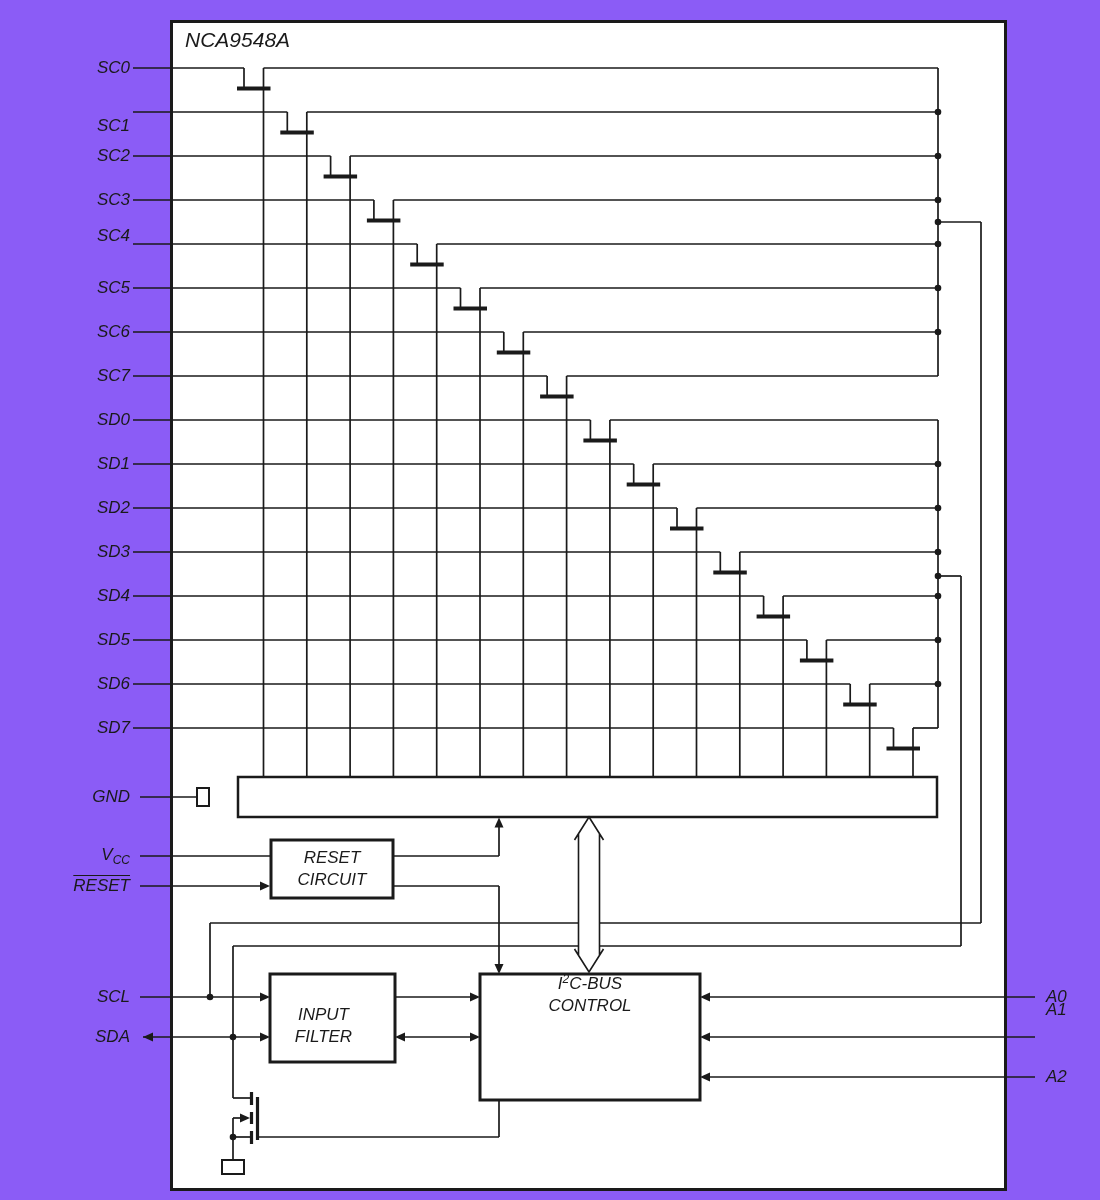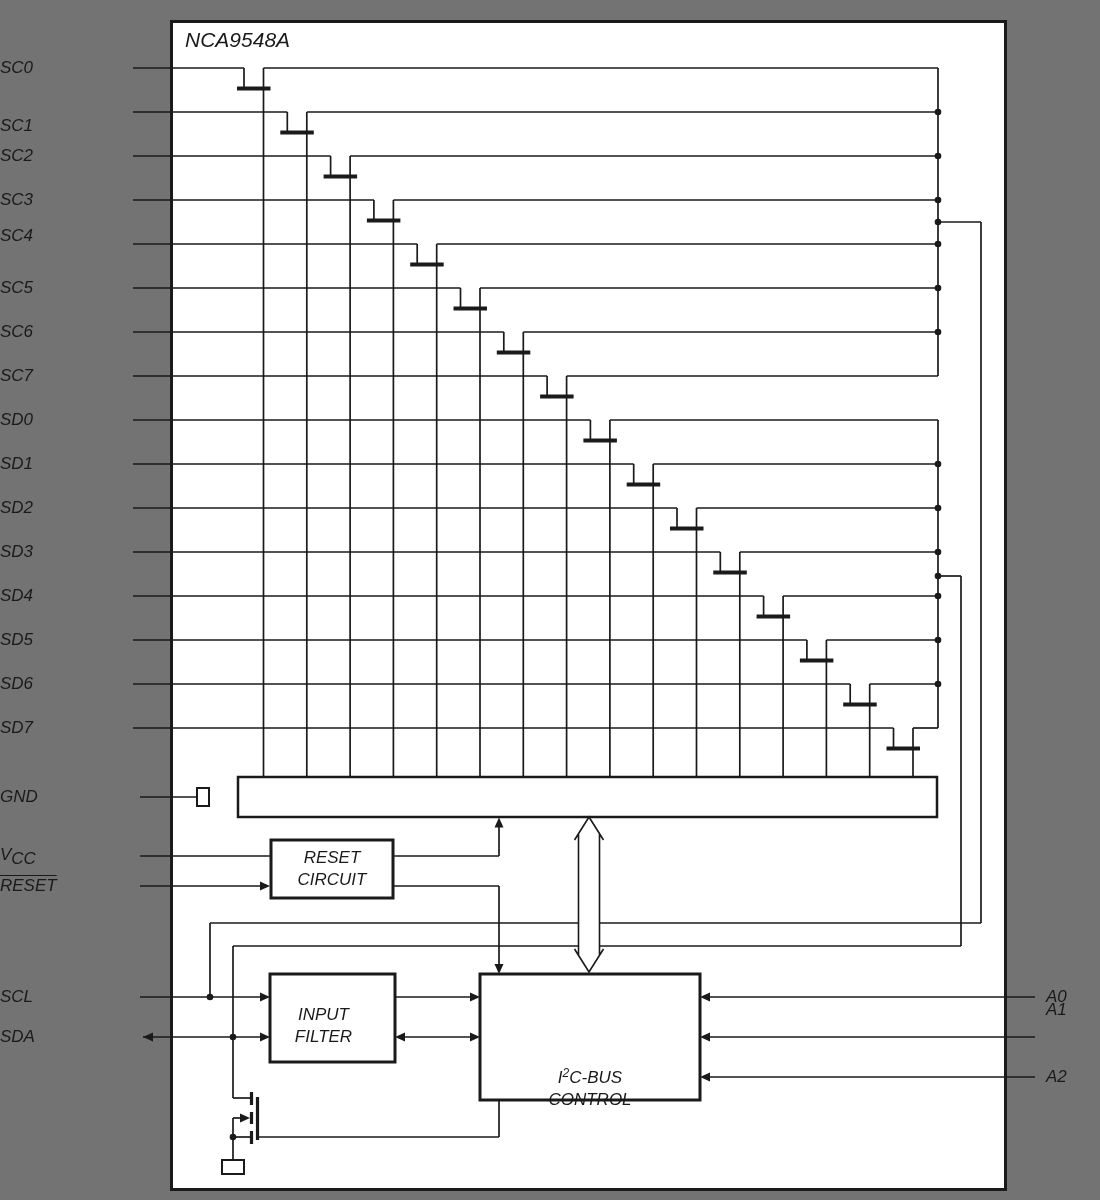--- a/index.html
+++ b/index.html
@@ -1,25 +1,25 @@
 <!DOCTYPE html>
 <html><head>
 <meta charset="utf-8">
 <style>
   html,body{margin:0;padding:0;background:#ffffff;}
-  #stage{position:relative;width:1100px;height:1200px;background:#737373;overflow:hidden;
+  #stage{position:relative;width:1100px;height:1200px;background:#8b5cf6;overflow:hidden;
          font-family:"Liberation Sans",sans-serif;color:#1a1a1a;}
   #wiring{position:absolute;left:0;top:0;}
   .lbl{position:absolute;font-style:italic;font-size:17px;line-height:20px;white-space:nowrap;}
-  .pin-left{left:0;width:130px;}
+  .pin-left{left:0;width:130px;text-align:right;}
   .pin-right{left:1038px;width:62px;text-align:left;margin-left:8px;}
   .title{left:185px;top:30px;font-size:21px;}
   .block-label{position:absolute;font-style:italic;font-size:17px;line-height:22px;
                text-align:center;white-space:nowrap;}
-  .sub{font-size:17px;vertical-align:-4px;}
+  .sub{font-size:12px;vertical-align:-4px;}
   .sup{font-size:12px;vertical-align:6px;}
   .ovl{text-decoration:overline;}
 </style>
 </head>
 <body>
 
 <div id="stage">
   <svg id="wiring" width="1100" height="1200" viewBox="0 0 1100 1200">
       <rect x="171.5" y="21.5" width="834" height="1168" fill="#fff" stroke="#1a1a1a" stroke-width="3"></rect>
       <line x1="133" y1="68" x2="244" y2="68" stroke="#1a1a1a" stroke-width="1.7" stroke-linecap="butt"></line>
@@ -206,17 +206,17 @@
   <div class="lbl pin-right" style="top:1067px">A2</div>
 
   <div class="block-label" style="left:271px;top:847px;width:122px">
     <div>RESET</div>
     <div>CIRCUIT</div>
   </div>
   <div class="block-label" style="left:270px;top:1004px;width:107px">
     <div>INPUT</div>
     <div>FILTER</div>
   </div>
-  <div class="block-label" style="left:480px;top:1062px;width:220px">
+  <div class="block-label" style="left:480px;top:968px;width:220px">
     <div><span>I</span><span class="sup">2</span><span>C-BUS</span></div>
     <div>CONTROL</div>
   </div>
 </div>
 
 </body></html>

